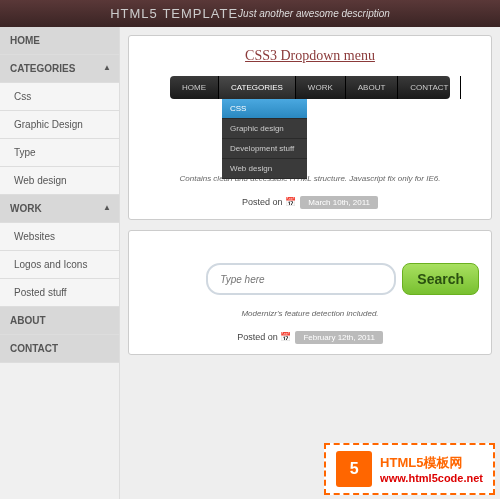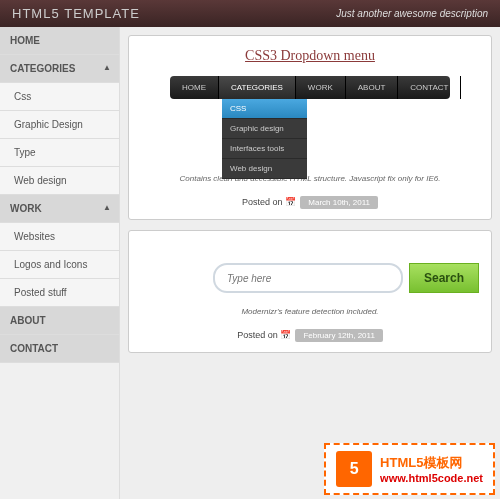--- a/index.html
+++ b/index.html
@@ -1,17 +1,17 @@
 <!DOCTYPE html>
 <html><head>
 <meta charset="utf-8">
 <style>
 * { margin: 0; padding: 0; box-sizing: border-box; }
 body { font-family: Arial, sans-serif; font-size: 11px; background: #fff; width: 500px; height: 500px; overflow: hidden; position: relative; }
-.header { background: linear-gradient(#5a3838, #3a2424); color: #fff; padding: 6px 12px; display: flex; justify-content: space-between; align-items: center; }
+.header { background: linear-gradient(#5a3838, #3a2424); color: #fff; padding: 6px 12px; display: flex; justify-content: center; align-items: center; }
 .logo { font-weight: bold; font-size: 13px; text-transform: uppercase; letter-spacing: 1px; }
 .logo span { font-weight: normal; color: #ccc; }
 .tagline { font-style: italic; font-size: 10px; color: #ddd; }
 .container { display: flex; height: calc(100% - 28px); }
 .sidebar { width: 120px; background: #f0f0f0; border-right: 1px solid #ddd; }
 .sb-item { padding: 8px 10px; border-bottom: 1px solid #ddd; background: #e8e8e8; cursor: pointer; font-size: 10px; color: #555; position: relative; }
 .sb-header { background: #d8d8d8; font-weight: bold; text-transform: uppercase; }
 .sb-sub { background: #f5f5f5; padding-left: 14px; }
 .sb-arrow { position: absolute; right: 8px; top: 8px; font-size: 8px; }
 .main { flex: 1; background: #eee; padding: 8px; overflow-y: auto; }
@@ -21,21 +21,21 @@
 .dd-nav-item { color: #ccc; padding: 7px 12px; font-size: 8px; text-transform: uppercase; border-right: 1px solid #000; cursor: pointer; }
 .dd-nav-item.active { background: linear-gradient(#4a4a4a, #2a2a2a); color: #fff; }
 .dd-sub { position: absolute; top: 100%; left: 52px; background: #3a3a3a; width: 85px; }
 .dd-sub-item { padding: 5px 8px; font-size: 8px; color: #ccc; border-bottom: 1px solid #2a2a2a; text-align: left; cursor: pointer; }
 .dd-sub-item.hl { background: linear-gradient(#4aa8e0, #2a88c0); color: #fff; }
 .card-desc { font-style: italic; font-size: 8px; color: #666; margin-top: 75px; }
 .posted { font-size: 9px; color: #444; margin-top: 14px; }
 .date-badge { background: #bbb; color: #fff; padding: 2px 8px; border-radius: 2px; font-size: 8px; margin-left: 4px; }
 .search-row { display: flex; justify-content: flex-end; gap: 6px; margin: 20px 0 14px; }
 .search-input { border: 2px solid #d0d8e0; border-radius: 14px; padding: 7px 12px; width: 190px; font-size: 10px; color: #aaa; font-style: italic; }
-.search-btn { background: linear-gradient(#a8e060, #78c030); border: 1px solid #6ab020; border-radius: 0; padding: 7px 14px; font-size: 12px; color: #2a5010; font-weight: bold; cursor: pointer; }
+.search-btn { background: linear-gradient(#a8e060, #78c030); border: 1px solid #6ab020; border-radius: 8px; padding: 7px 14px; font-size: 14px; color: #2a5010; font-weight: bold; cursor: pointer; }
 .watermark { position: absolute; right: 5px; bottom: 5px; border: 2px dashed #f60; background: #fff; padding: 6px 10px; display: flex; align-items: center; gap: 8px; }
 .wm-badge { background: #f60; color: #fff; width: 36px; height: 36px; display: flex; align-items: center; justify-content: center; font-weight: bold; font-size: 16px; border-radius: 3px; }
 .wm-text { font-size: 13px; font-weight: bold; }
 .wm-text .cn { color: #f60; }
 .wm-text .url { color: #d00; font-size: 11px; }
 </style>
 </head>
 <body>
 
 <div class="header">
@@ -64,21 +64,21 @@
       <div class="card-title">CSS3 Dropdown menu</div>
       <div class="dd-nav">
         <div class="dd-nav-item">HOME</div>
         <div class="dd-nav-item active">CATEGORIES</div>
         <div class="dd-nav-item">WORK</div>
         <div class="dd-nav-item">ABOUT</div>
         <div class="dd-nav-item">CONTACT</div>
         <div class="dd-sub">
           <div class="dd-sub-item hl">CSS</div>
           <div class="dd-sub-item">Graphic design</div>
-          <div class="dd-sub-item">Interfaces tools</div>
+          <div class="dd-sub-item">Development stuff</div>
           <div class="dd-sub-item">Web design</div>
         </div>
       </div>
       <div class="card-desc">Contains clean and accessible HTML structure. Javascript fix only for IE6.</div>
       <div class="posted"><span>Posted on</span> <span>📅</span><span class="date-badge">March 10th, 2011</span></div>
     </div>
 
     <div class="card">
       <div class="search-row">
         <input class="search-input" placeholder="Type here" style="">

